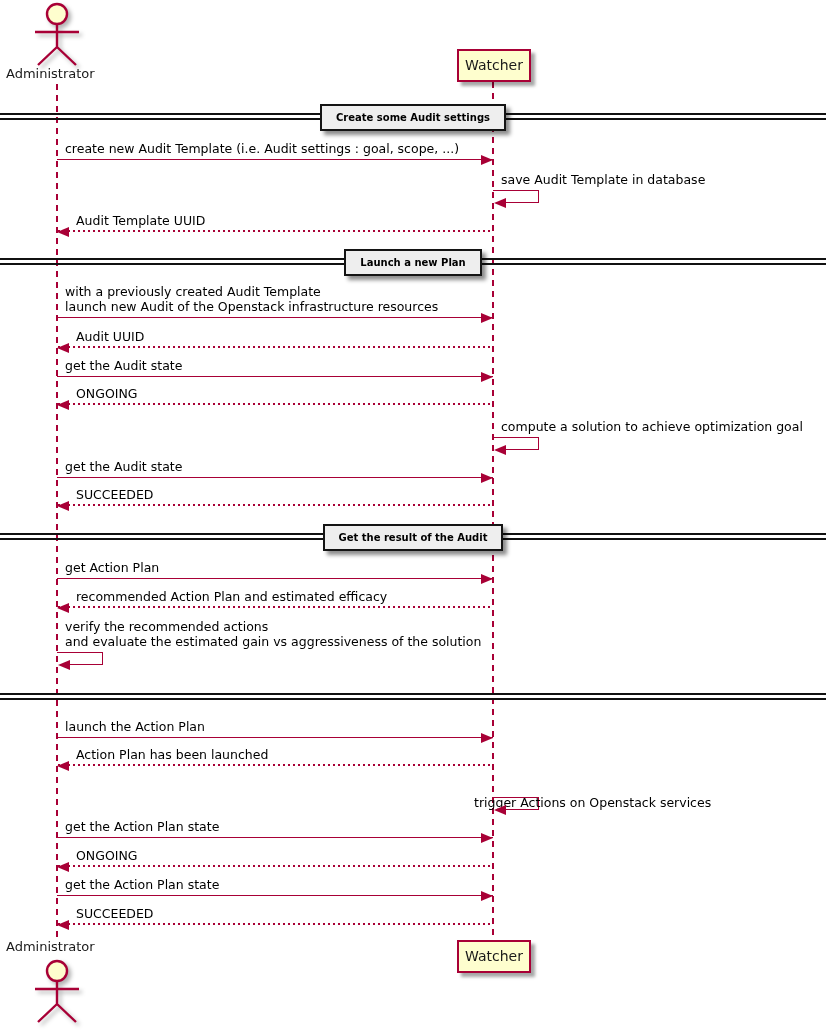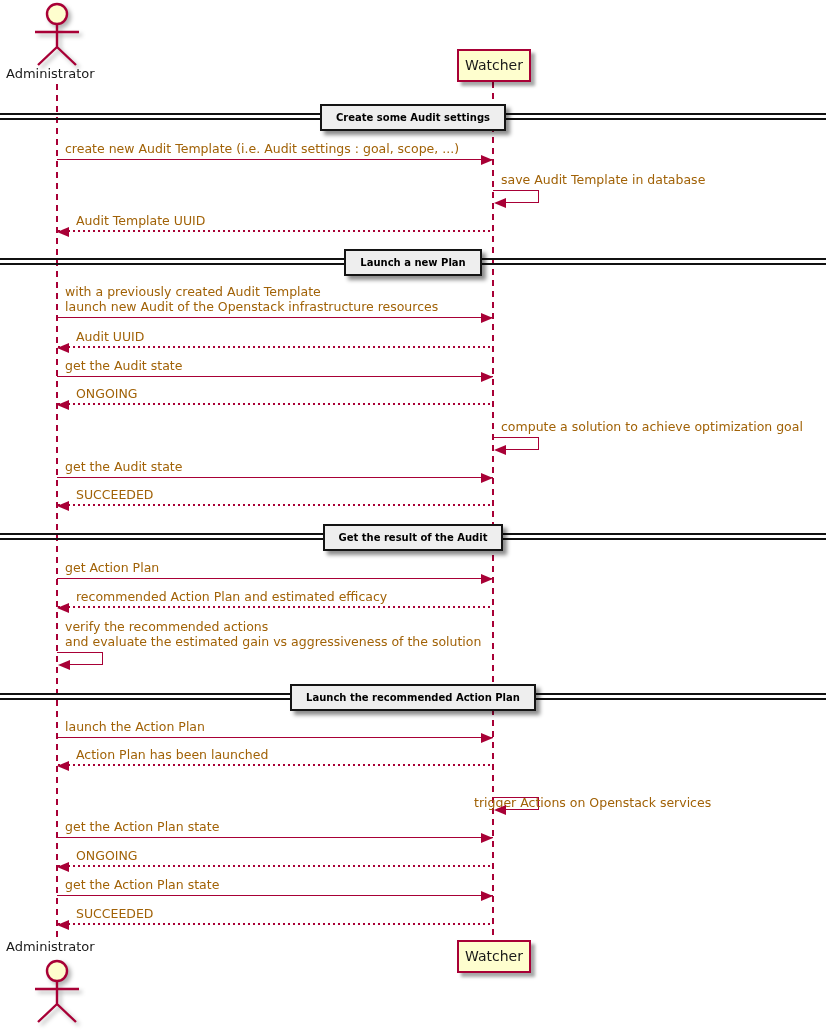--- a/index.html
+++ b/index.html
@@ -29,21 +29,21 @@
   .pbox-top{top:49px;}
   .pbox-bottom{top:940px;}
   #events-layer{position:absolute;left:0;top:0;width:826px;height:1030px;z-index:2;}
   .hline{position:absolute;left:0;width:826px;height:2px;background:#111111;z-index:3;}
   .divider-wrap{position:absolute;left:0;width:826px;text-align:center;z-index:4;}
   .divider-box{
     display:inline-block;background:#EEEEEE;border:2px solid #141414;
     padding:2px 14px;font-weight:bold;font-size:10px;line-height:19px;color:#000;
     box-shadow:4px 4px 4px rgba(0,0,0,0.45);
   }
-  .msg-label{position:absolute;font-size:12.5px;line-height:15px;white-space:nowrap;color:#a16207;z-index:3;}
+  .msg-label{position:absolute;font-size:12.5px;line-height:15px;white-space:nowrap;color:#000000;z-index:3;}
   .arrow-line{position:absolute;height:0;border-top:1.5px solid #A80036;z-index:2;}
   .dotted-line{
     position:absolute;height:1.8px;z-index:2;
     background:repeating-linear-gradient(to right,#A80036 0 2px,transparent 2px 5px);
   }
   .vseg{position:absolute;width:0;border-left:1.5px solid #A80036;z-index:2;}
   .arr-right{
     position:absolute;width:0;height:0;z-index:3;
     border-top:5px solid transparent;border-bottom:5px solid transparent;
     border-left:12px solid #A80036;
@@ -148,21 +148,20 @@
       <div class="msg-label" style="left: 65px; top: 619px;">
         <div>verify the recommended actions</div>
         <div>and evaluate the estimated gain vs aggressiveness of the solution</div>
       </div>
       <div class="arrow-line" style="left: 57px; top: 652px; width: 45px;"></div>
       <div class="vseg" style="left: 102px; top: 652px; height: 12px;"></div>
       <div class="arrow-line" style="left: 70px; top: 664px; width: 33px;"></div>
       <div class="arr-left" style="left: 58px; top: 660px;"></div>
       <div class="hline" style="top: 693px;"></div>
       <div class="hline" style="top: 698px;"></div>
-      <div class="divider-wrap" style="top: 684px;"><span class="divider-box">Launch the recommended Action Plan</span></div>
       <div class="msg-label" style="left: 65px; top: 719px; text-align: right;">
         <div>launch the Action Plan</div>
       </div>
       <div class="arrow-line" style="left: 57px; top: 737px; width: 436px;"></div>
       <div class="arr-right" style="left: 481px; top: 733px;"></div>
       <div class="msg-label" style="left: 76px; top: 747px;">
         <div>Action Plan has been launched</div>
       </div>
       <div class="dotted-line" style="left: 58px; top: 764px; width: 435px;"></div>
       <div class="arr-left" style="left: 57px; top: 761px;"></div>

